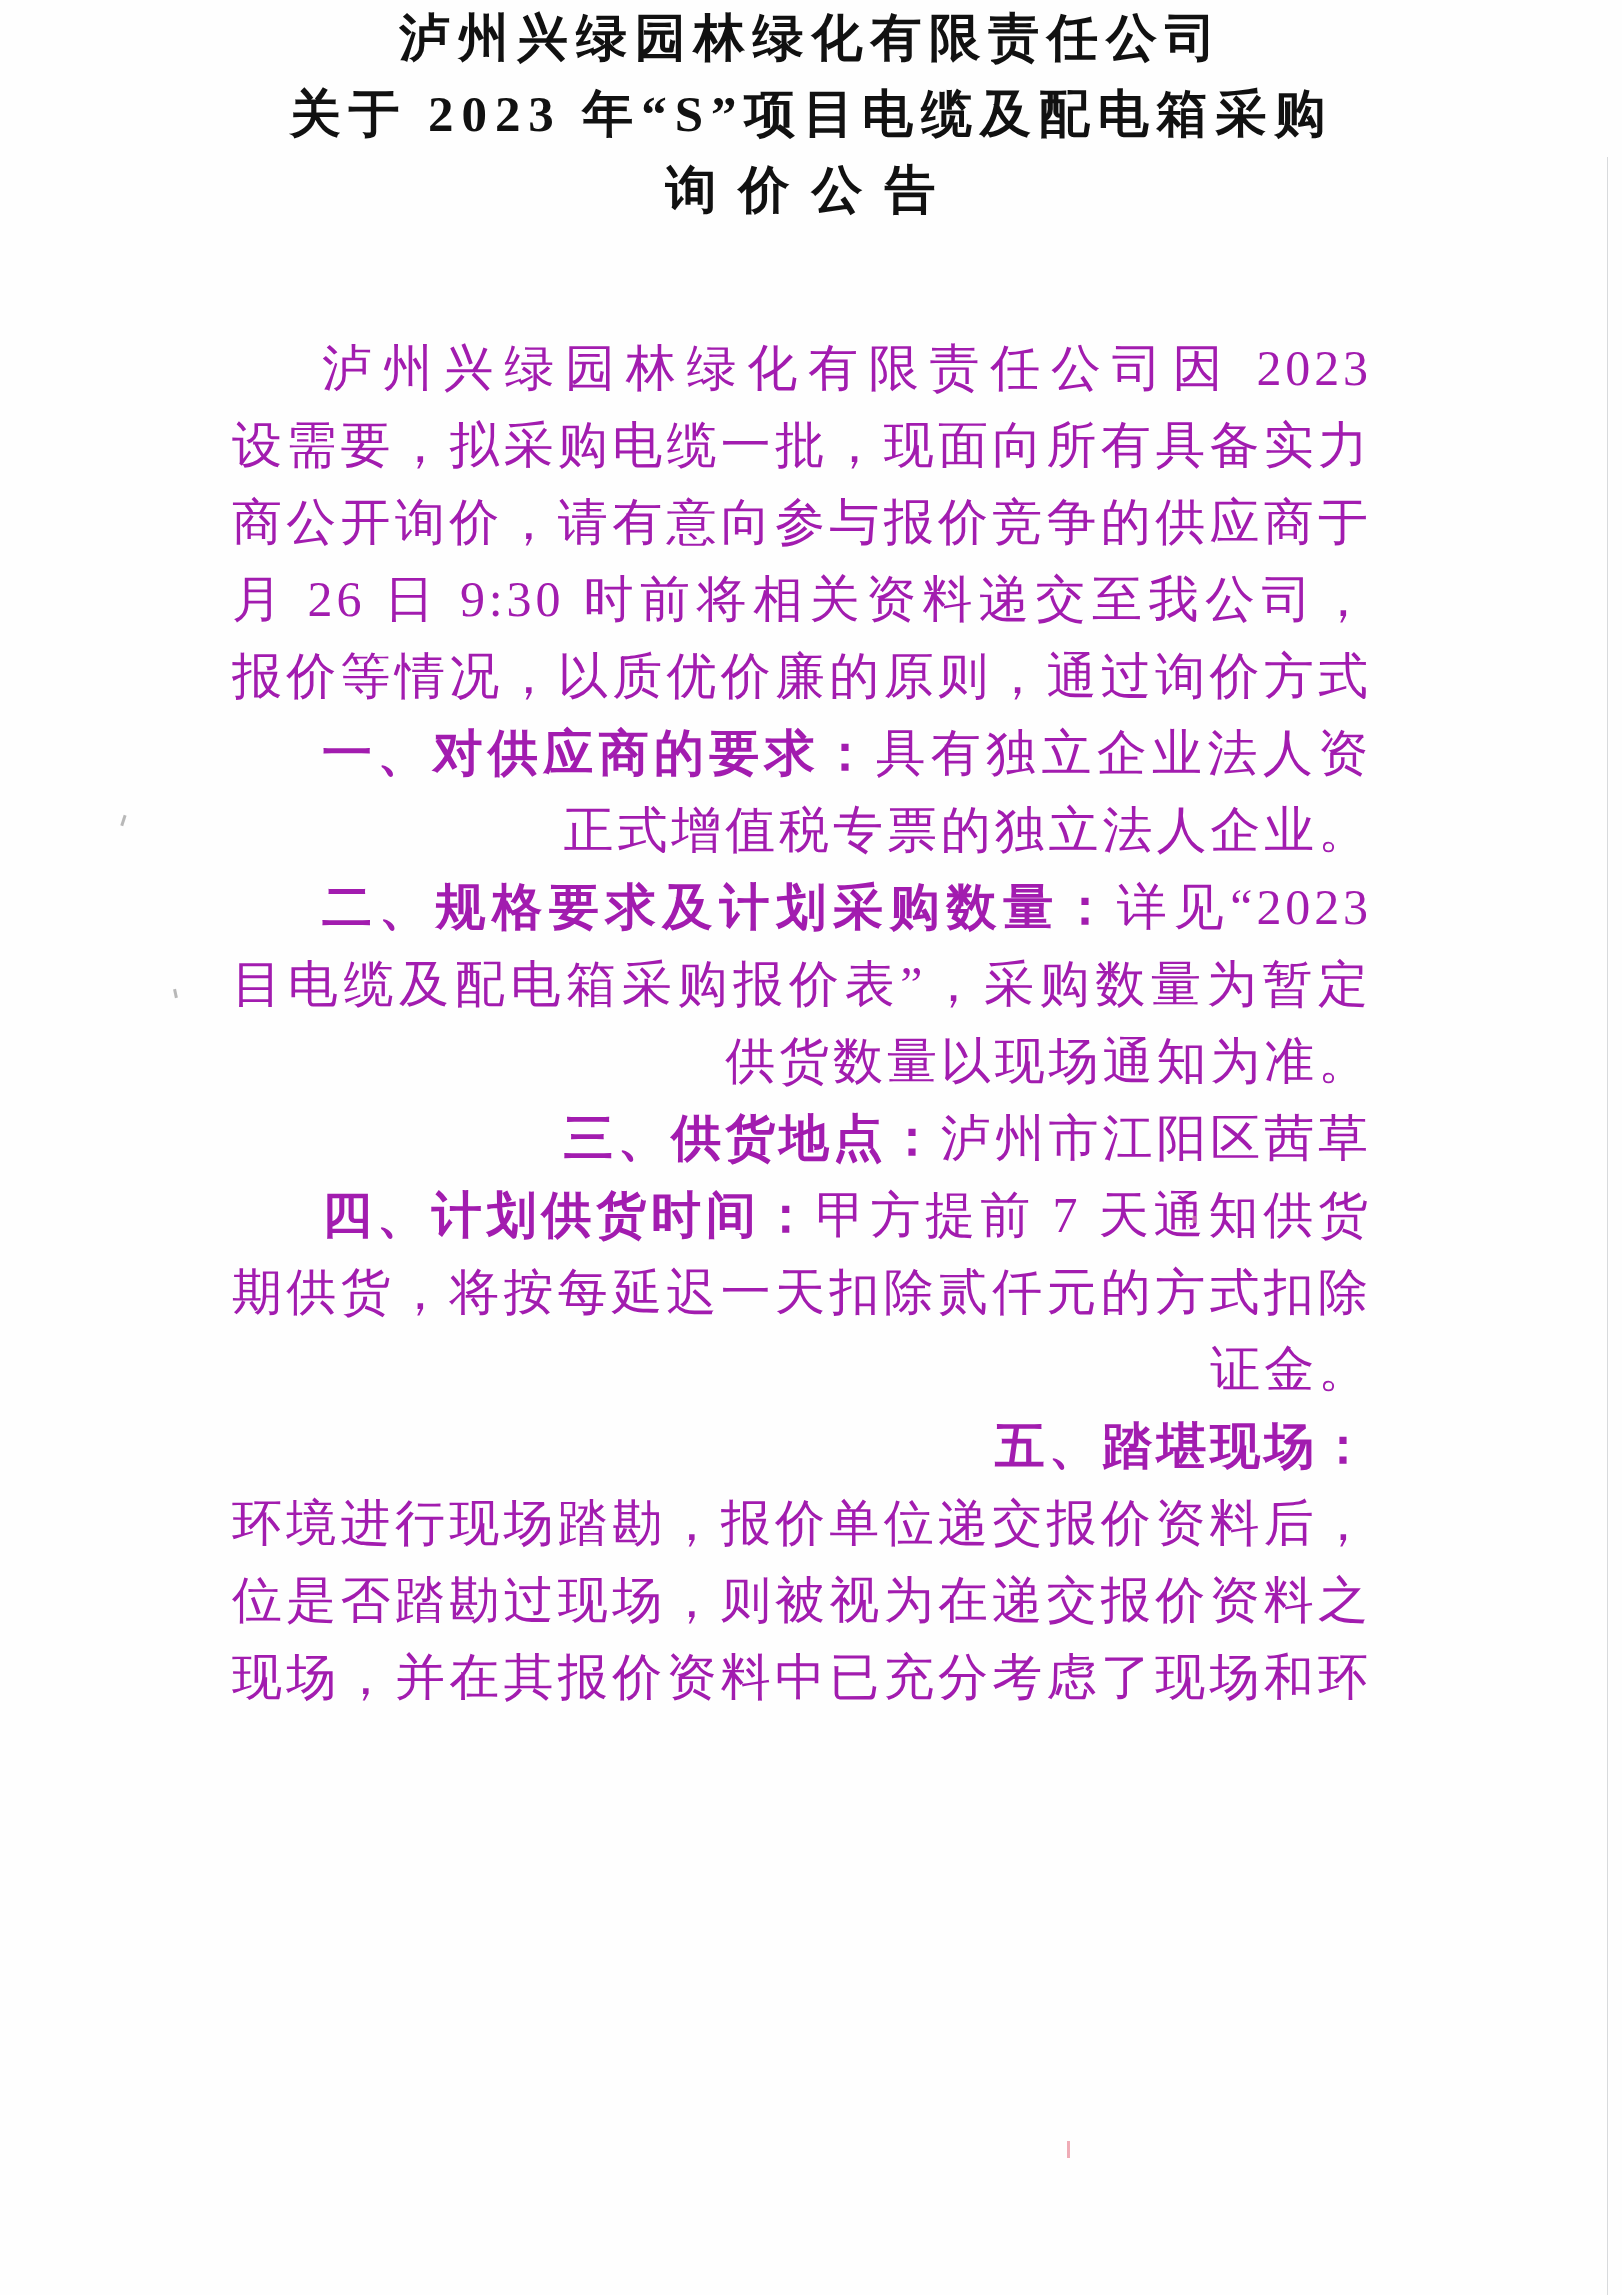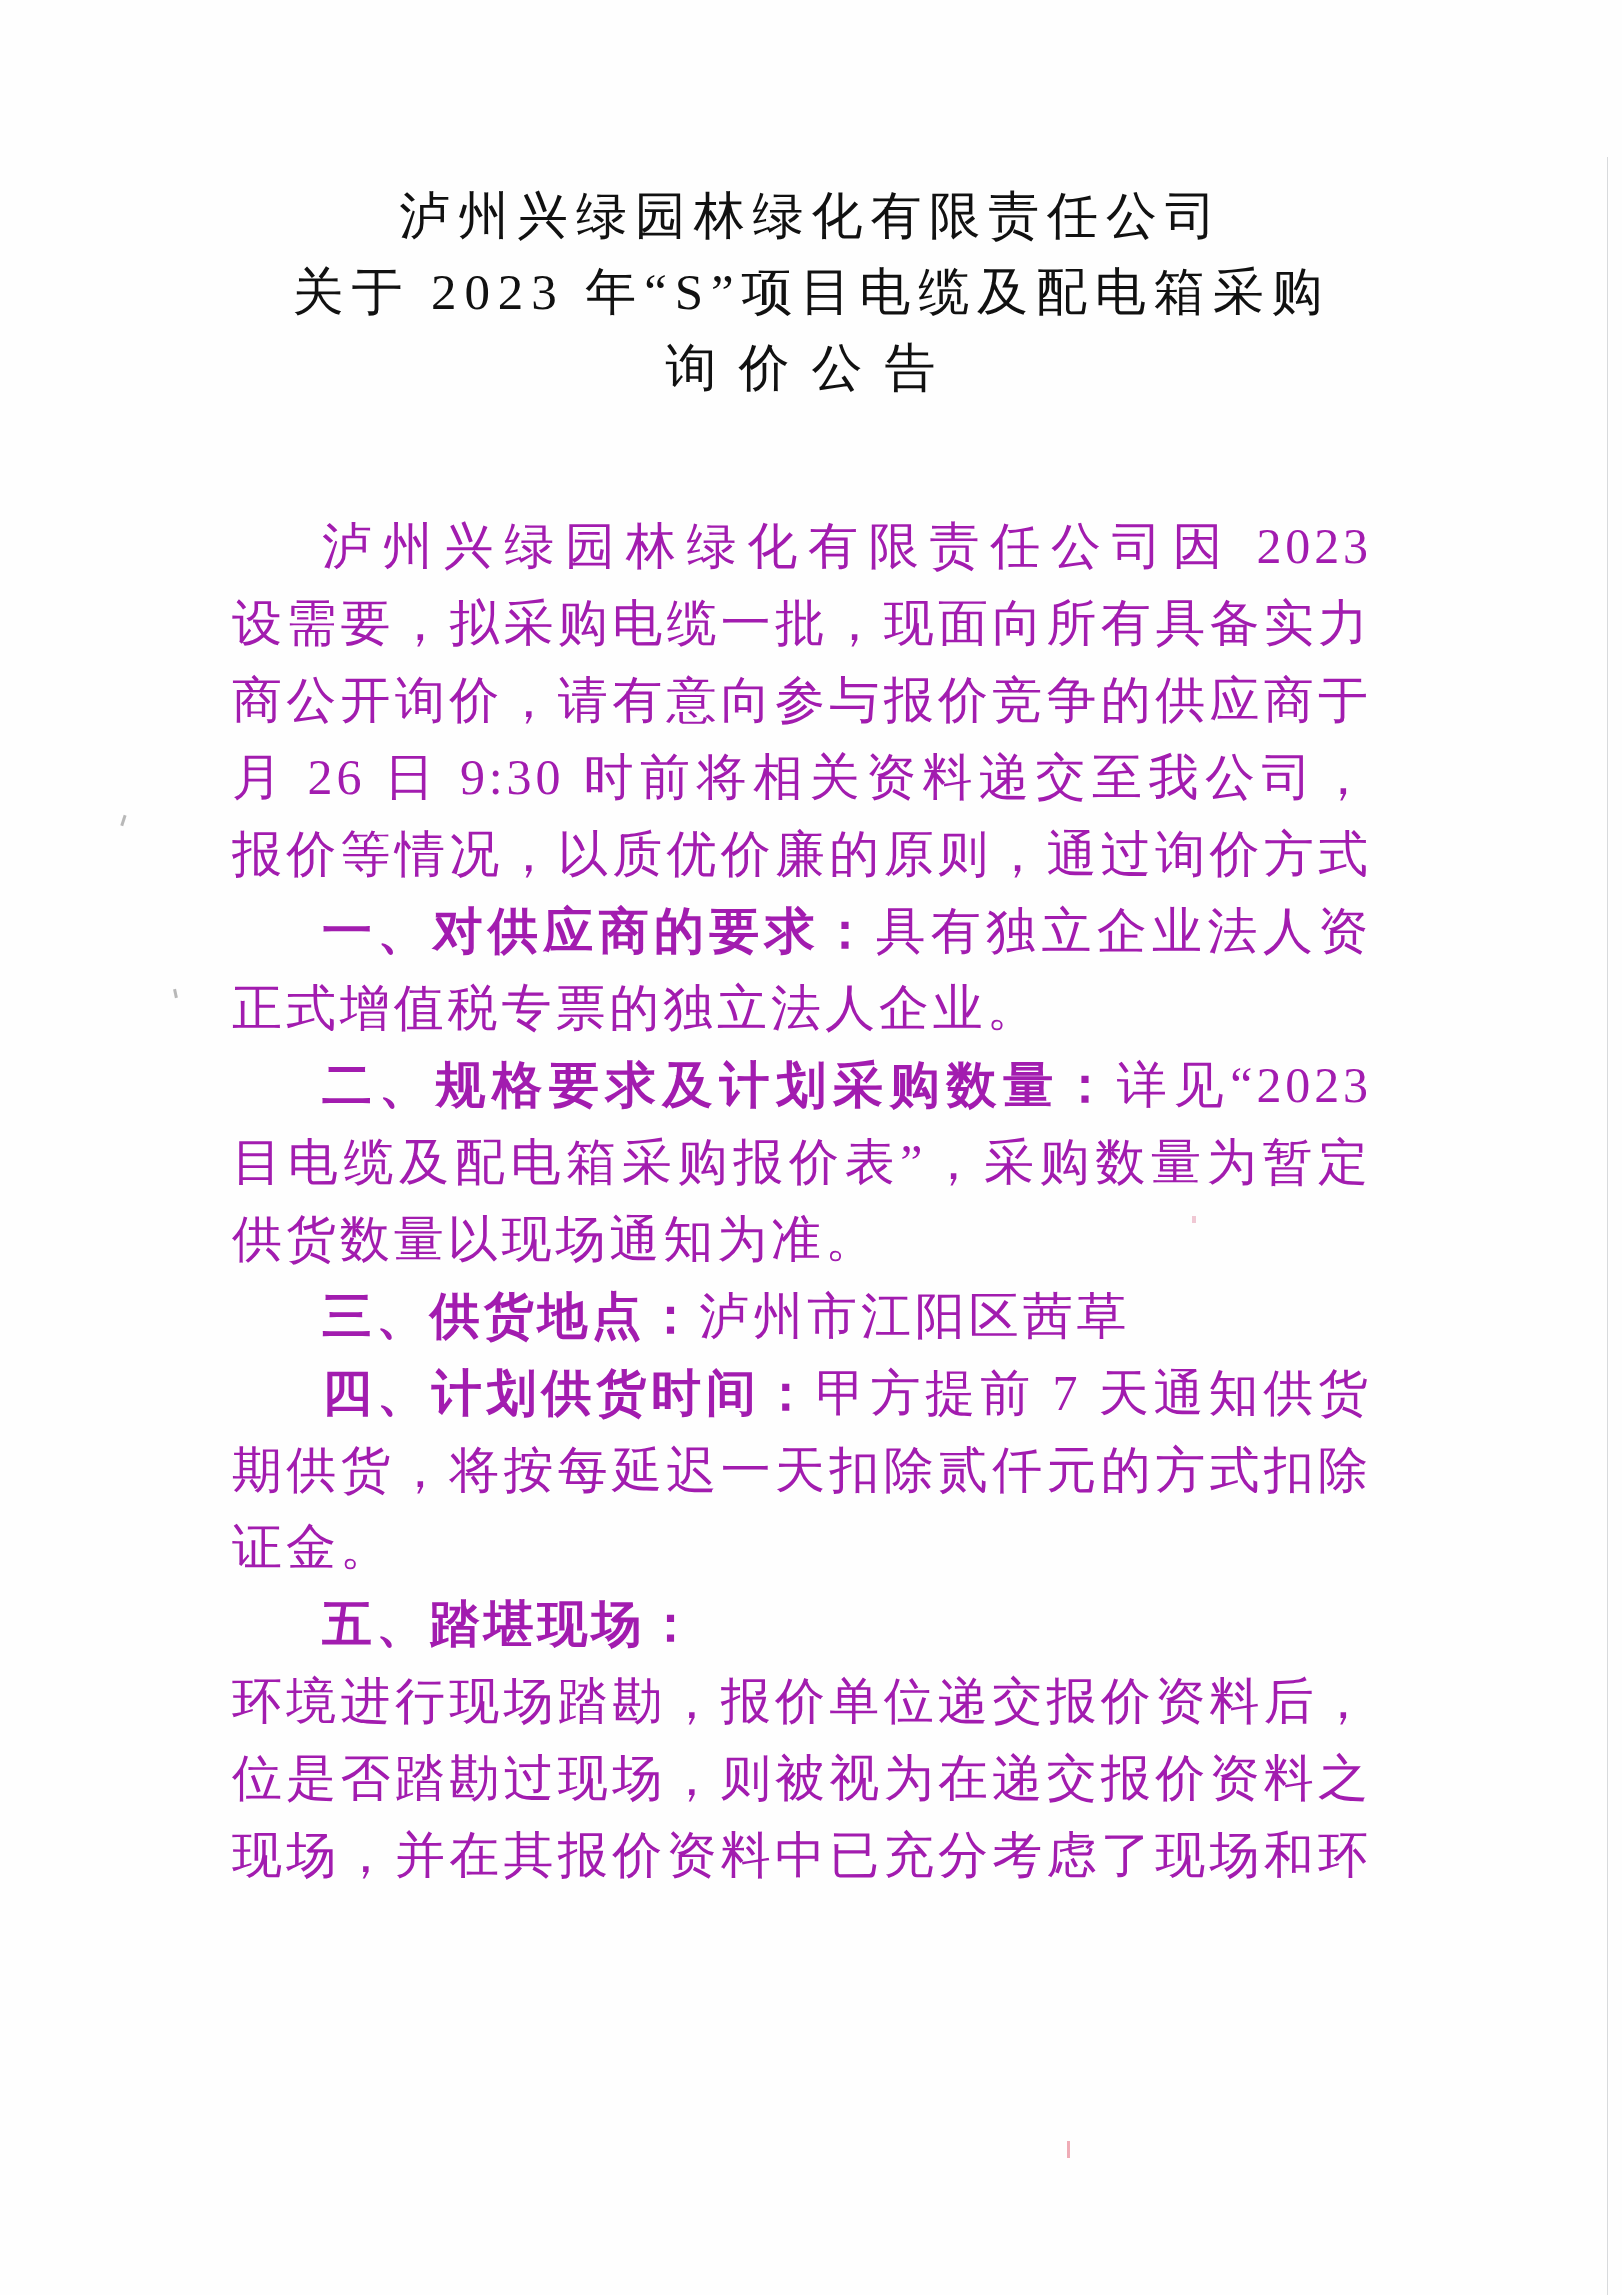--- a/index.html
+++ b/index.html
@@ -15,23 +15,22 @@
     font-family: "Liberation Serif", "DejaVu Serif", serif;
     color: #141414;
   }
   .page {
     position: absolute;
     inset: 0;
     background: #fefefe;
   }
   
   .title-block {
-    padding-top: 178px;
     text-align: center;
-    font-weight: 400;
+    font-weight: 700;
     font-size: 51px;
     line-height: 76px;
     color: #111;
   }
   .title-line {
     letter-spacing: 7.9px;
     white-space: nowrap;
   }
   .title-line.spread {
     letter-spacing: 22px;
@@ -40,21 +39,21 @@
   .body-block {
     margin: 102px 251px 0 232px; 
     font-size: 50px;
     line-height: 77px;
     color: #a21caf;
   }
   .line {
     height: 77px;
     overflow: hidden;
     letter-spacing: 3.9px;
-    text-align: left;
+    text-align: right;
   }
   .line.full {
     text-align: justify;
     text-align-last: justify;
     text-justify: inter-character;
   }
   .line.indent {
     text-indent: 90px;
   }
   .seg { font-weight: 400; }

